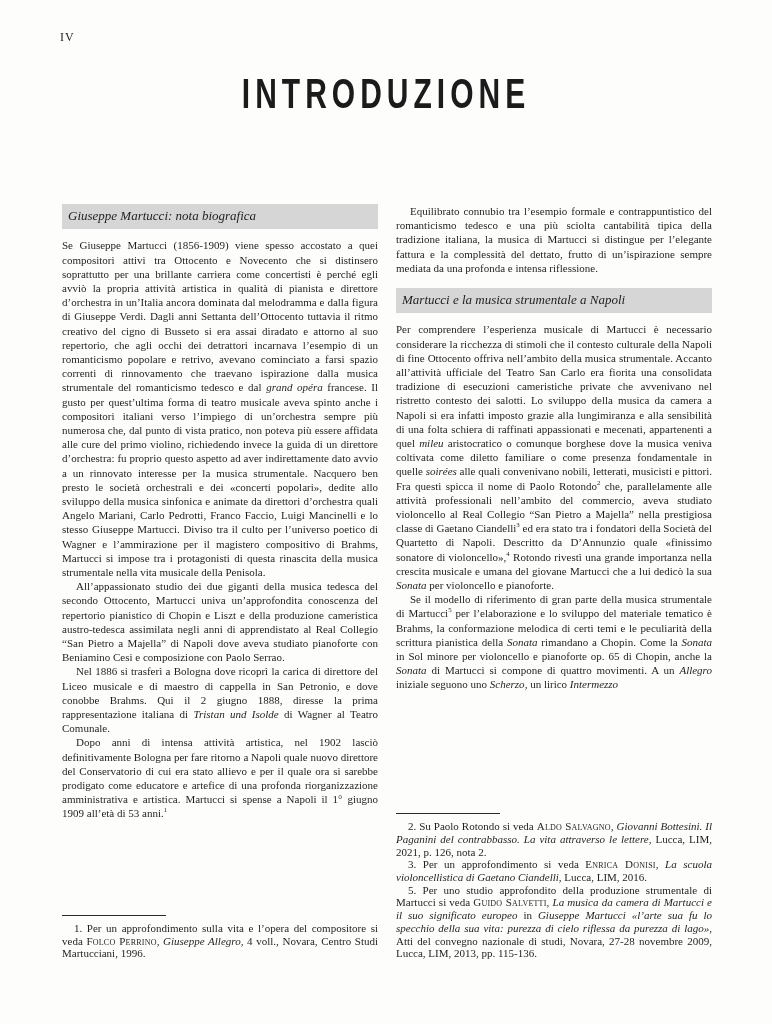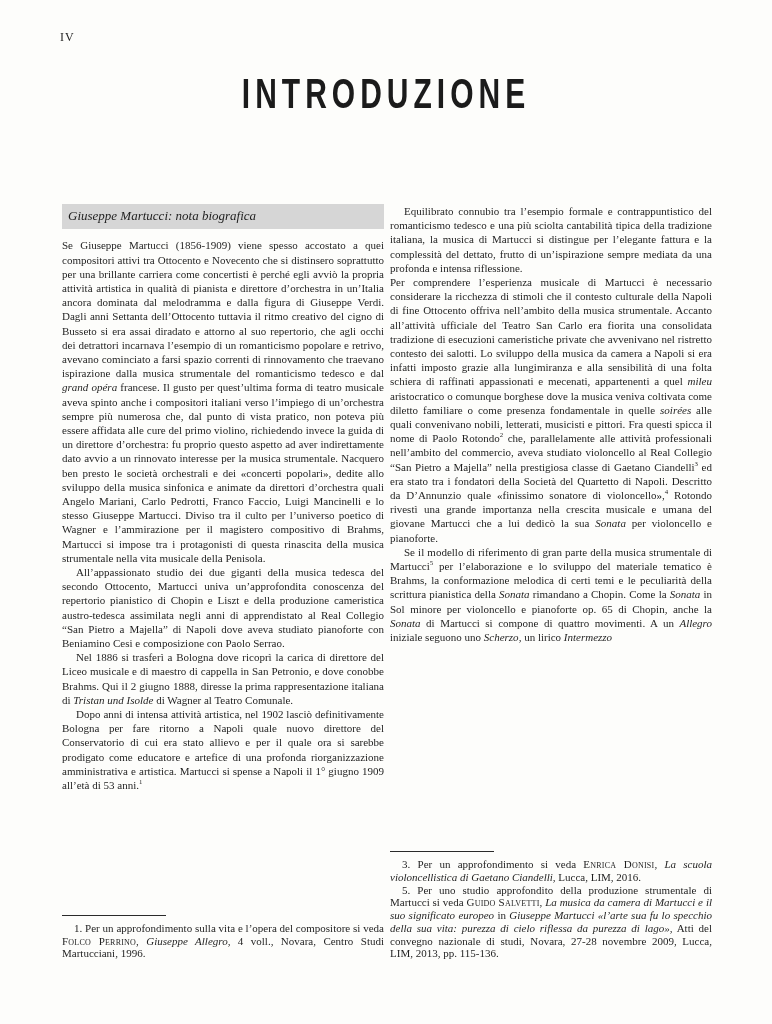--- a/index.html
+++ b/index.html
@@ -22,21 +22,21 @@
   .title{
     position:absolute;top:70px;left:0;width:772px;
     margin:0;text-align:center;
     font-family:"Liberation Sans", sans-serif;
     font-weight:bold;font-size:30px;letter-spacing:5px;
     transform:scaleY(1.42);transform-origin:top center;
     color:#1b1b1b;
   }
   .columns{
     position:absolute;top:204px;left:62px;width:650px;height:756px;
-    display:flex;gap:6px;
+    display:flex;gap:18px;
   }
   .col{
     flex:1 1 0;min-width:0;
     display:flex;flex-direction:column;
     overflow:hidden;
   }
   .secheading{
     background:var(--heading-bg);
     font-style:italic;font-size:13px;line-height:1.1;
     padding:5px 6px 6px 6px;margin:0 0 9px 0;
@@ -75,23 +75,25 @@
       <p class="body indent"><span>Nel 1886 si trasferì a Bologna dove ricoprì la carica di direttore del Liceo musicale e di maestro di cappella in San Petronio, e dove conobbe Brahms. Qui il 2 giugno 1888, diresse la prima rappresentazione italiana di </span><span class="s-i">Tristan und Isolde</span><span> di Wagner al Teatro Comunale.</span></p>
       <p class="body indent"><span>Dopo anni di intensa attività artistica, nel 1902 lasciò definitivamente Bologna per fare ritorno a Napoli quale nuovo direttore del Conservatorio di cui era stato allievo e per il quale ora si sarebbe prodigato come educatore e artefice di una profonda riorganizzazione amministrativa e artistica. Martucci si spense a Napoli il 1° giugno 1909 all’età di 53 anni.</span><span class="s-sup">1</span></p>
       <div class="fnblock">
         <hr class="fnrule">
         <p class="fn"><span>1. Per un approfondimento sulla vita e l’opera del compositore si veda </span><span class="s-sc">Folco Perrino</span><span>, </span><span class="s-i">Giuseppe Allegro</span><span>, 4 voll., Novara, Centro Studi Martucciani, 1996.</span></p>
       </div>
     </div>
 
     <div class="col">
       <p class="body indent"><span>Equilibrato connubio tra l’esempio formale e contrappuntistico del romanticismo tedesco e una più sciolta cantabilità tipica della tradizione italiana, la musica di Martucci si distingue per l’elegante fattura e la complessità del dettato, frutto di un’ispirazione sempre mediata da una profonda e intensa riflessione.</span></p>
+      <div class="secheading mt">Martucci e la musica strumentale a Napoli</div>
       <p class="body"><span>Per comprendere l’esperienza musicale di Martucci è necessario considerare la ricchezza di stimoli che il contesto culturale della Napoli di fine Ottocento offriva nell’ambito della musica strumentale. Accanto all’attività ufficiale del Teatro San Carlo era fiorita una consolidata tradizione di esecuzioni cameristiche private che avvenivano nel ristretto contesto dei salotti. Lo sviluppo della musica da camera a Napoli si era infatti imposto grazie alla lungimiranza e alla sensibilità di una folta schiera di raffinati appassionati e mecenati, appartenenti a quel </span><span class="s-i">mileu</span><span> aristocratico o comunque borghese dove la musica veniva coltivata come diletto familiare o come presenza fondamentale in quelle </span><span class="s-i">soirées</span><span> alle quali convenivano nobili, letterati, musicisti e pittori. Fra questi spicca il nome di Paolo Rotondo</span><span class="s-sup">2</span><span> che, parallelamente alle attività professionali nell’ambito del commercio, aveva studiato violoncello al Real Collegio “San Pietro a Majella” nella prestigiosa classe di Gaetano Ciandelli</span><span class="s-sup">3</span><span> ed era stato tra i fondatori della Società del Quartetto di Napoli. Descritto da D’Annunzio quale «finissimo sonatore di violoncello»,</span><span class="s-sup">4</span><span> Rotondo rivestì una grande importanza nella crescita musicale e umana del giovane Martucci che a lui dedicò la sua </span><span class="s-i">Sonata</span><span> per violoncello e pianoforte.</span></p>
       <p class="body indent"><span>Se il modello di riferimento di gran parte della musica strumentale di Martucci</span><span class="s-sup">5</span><span> per l’elaborazione e lo sviluppo del materiale tematico è Brahms, la conformazione melodica di certi temi e le peculiarità della scrittura pianistica della </span><span class="s-i">Sonata</span><span> rimandano a Chopin. Come la </span><span class="s-i">Sonata</span><span> in Sol minore per violoncello e pianoforte op. 65 di Chopin, anche la </span><span class="s-i">Sonata</span><span> di Martucci si compone di quattro movimenti. A un </span><span class="s-i">Allegro</span><span> iniziale seguono uno </span><span class="s-i">Scherzo</span><span>, un lirico </span><span class="s-i">Intermezzo</span></p>
       <div class="fnblock">
         <hr class="fnrule">
+        <p class="fn"><span>2. Su Paolo Rotondo si veda </span><span class="s-sc">Aldo Salvagno</span><span>, </span><span class="s-i">Giovanni Bottesini. Il Paganini del contrabbasso. La vita attraverso le lettere</span><span>, Lucca, LIM, 2021, p. 126, nota 2.</span></p>
         <p class="fn"><span>3. Per un approfondimento si veda </span><span class="s-sc">Enrica Donisi</span><span>, </span><span class="s-i">La scuola violoncellistica di Gaetano Ciandelli</span><span>, Lucca, LIM, 2016.</span></p>
         <p class="fn"><span>5. Per uno studio approfondito della produzione strumentale di Martucci si veda </span><span class="s-sc">Guido Salvetti</span><span>, </span><span class="s-i">La musica da camera di Martucci e il suo significato europeo</span><span> in </span><span class="s-i">Giuseppe Martucci «l’arte sua fu lo specchio della sua vita: purezza di cielo riflessa da purezza di lago»</span><span>, Atti del convegno nazionale di studi, Novara, 27-28 novembre 2009, Lucca, LIM, 2013, pp. 115-136.</span></p>
       </div>
     </div>
 
   </div>
 </div>
 
 </body></html>

